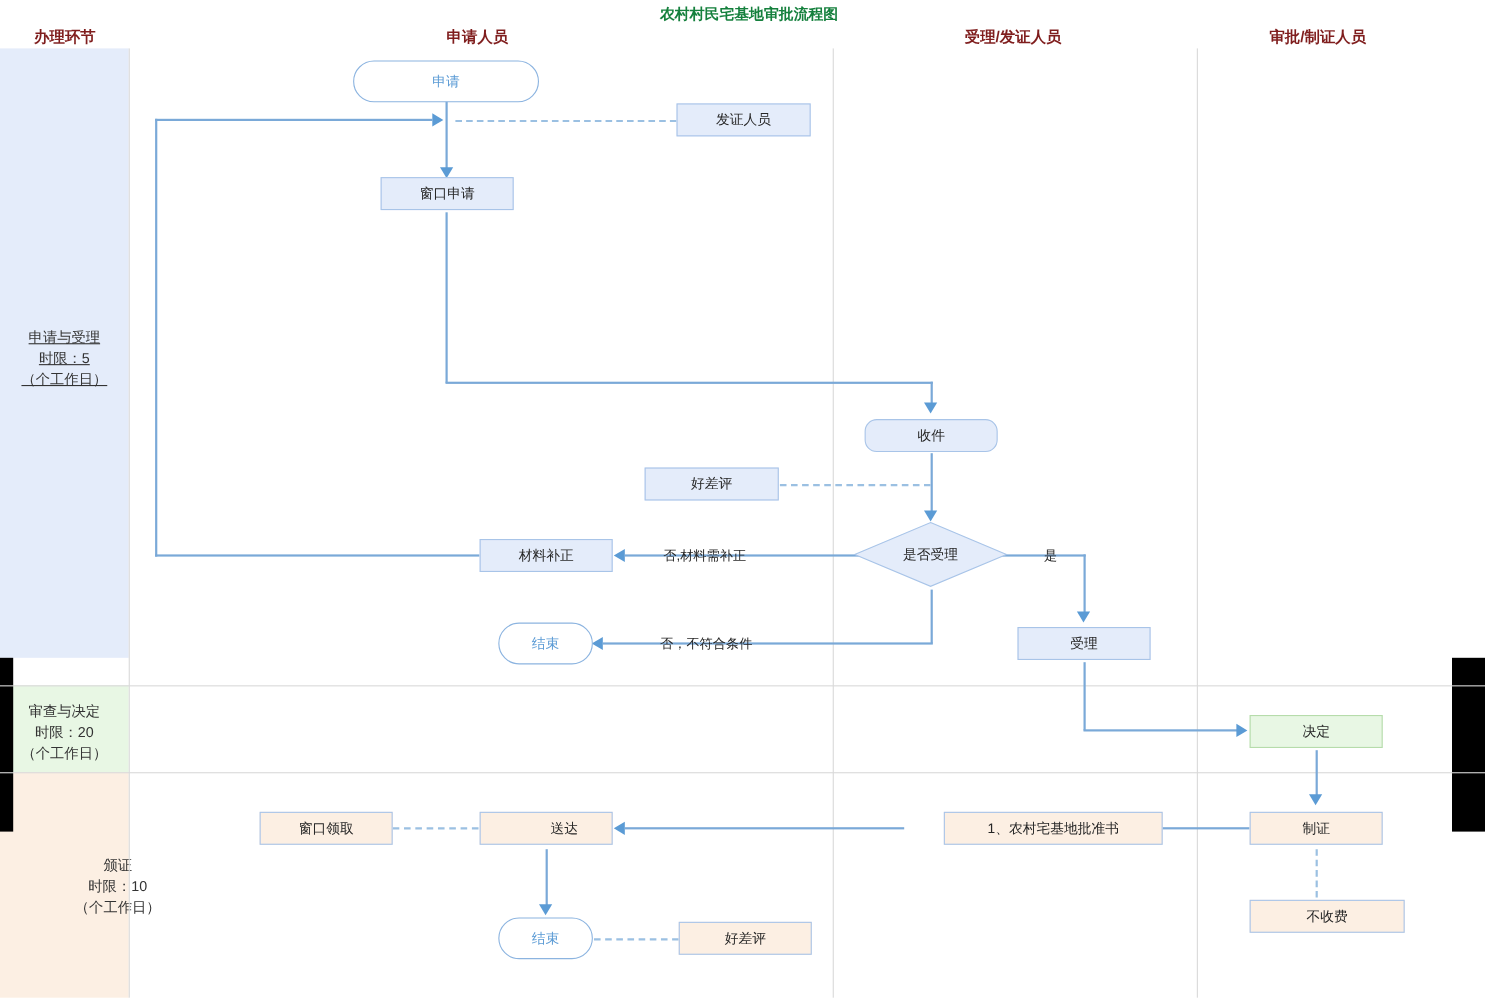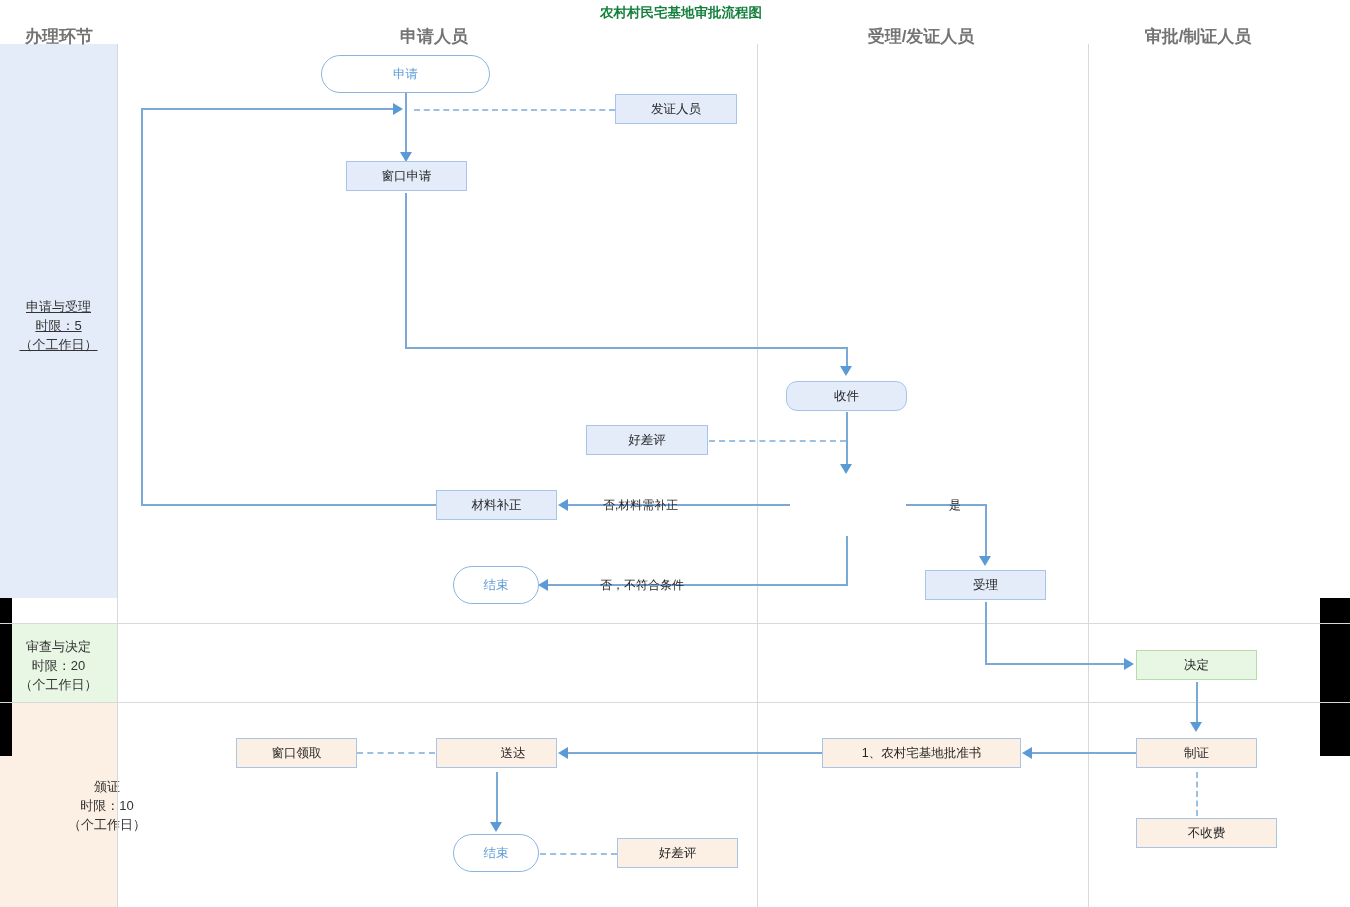--- a/index.html
+++ b/index.html
@@ -20,21 +20,21 @@
     text-align:center;
     font-size:13px;color:#333;line-height:19px;
     white-space:pre-line;
   }
   .vline{position:absolute;width:1px;background:#d9d9d9;}
   .hline{position:absolute;height:1px;background:#d9d9d9;}
   .blackbar{position:absolute;background:#000000;}
 
   .col-head{
     position:absolute;
-    font-size:17px;font-weight:700;color:#737373;
+    font-size:14px;font-weight:700;color:#7f1d1d;
     text-align:center;white-space:nowrap;
     transform:translateX(-50%);
   }
   #chart-title{
     position:absolute;left:600px;top:4px;
     font-size:13.5px;font-weight:700;color:#15803d;white-space:nowrap;
   }
 
   
   .node{
@@ -169,32 +169,38 @@
   <div class="node n-blue" style="left:615px;top:94px;width:122px;height:30px;">发证人员</div>
 
   <div class="node n-blue" style="left:346px;top:161px;width:121px;height:30px;">窗口申请</div>
 
   <div class="node n-blue" style="left:786px;top:381px;width:121px;height:30px;border-radius:11px;">收件</div>
 
   <div class="node n-blue" style="left:586px;top:425px;width:122px;height:30px;">好差评</div>
 
   <div class="node n-blue" style="left:436px;top:490px;width:121px;height:30px;">材料补正</div>
 
+  <div class="node n-diamond" style="left:776px;top:474px;width:140px;height:60px;">
+    <svg width="140" height="60" viewBox="0 0 140 60">
+      <polygon points="70,1 139,30 70,59 1,30" fill="#e4ecfa" stroke="#a8c4e8" stroke-width="1"></polygon>
+    </svg>
+    <span class="dtext">是否受理</span>
+  </div>
 
   <div class="node n-term" style="left:453px;top:566px;width:86px;height:38px;">结束</div>
 
   <div class="node n-blue" style="left:925px;top:570px;width:121px;height:30px;">受理</div>
 
   <div class="node n-green" style="left:1136px;top:650px;width:121px;height:30px;">决定</div>
 
   <div class="node n-peach" style="left:1136px;top:738px;width:121px;height:30px;">制证</div>
 
   <div class="node n-peach" style="left:1136px;top:818px;width:141px;height:30px;">不收费</div>
 
-  <div class="node n-peach" style="left:822px;top:738px;width:199px;height:30px;">1、农村宅基地批准书</div>
+  <div class="node n-peach" style="left:858px;top:738px;width:199px;height:30px;">1、农村宅基地批准书</div>
 
   <div class="node n-peach" style="left:436px;top:738px;width:121px;height:30px;padding-left:33px;">送达</div>
 
   <div class="node n-peach" style="left:236px;top:738px;width:121px;height:30px;">窗口领取</div>
 
   <div class="node n-term" style="left:453px;top:834px;width:86px;height:38px;">结束</div>
 
   <div class="node n-peach" style="left:617px;top:838px;width:121px;height:30px;">好差评</div>
 
 </div>

